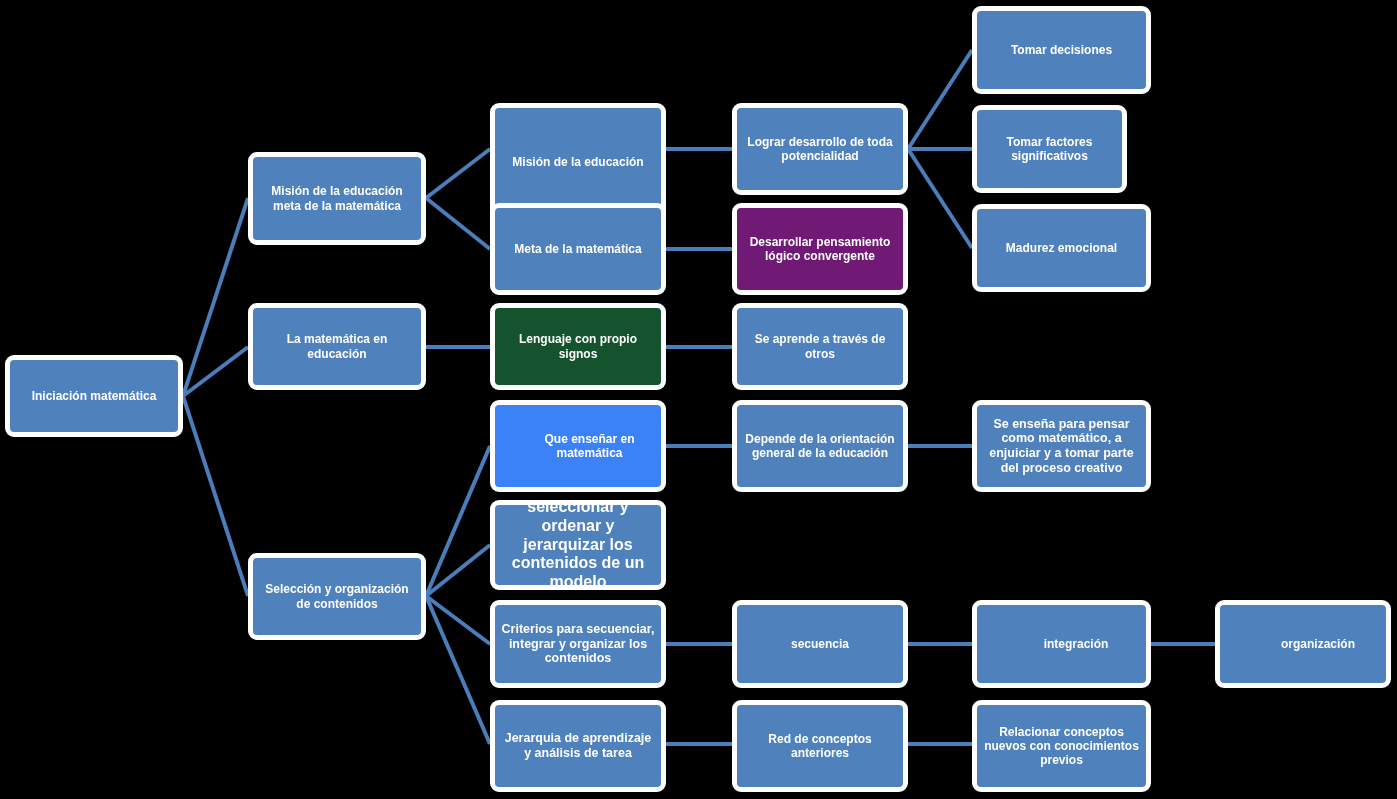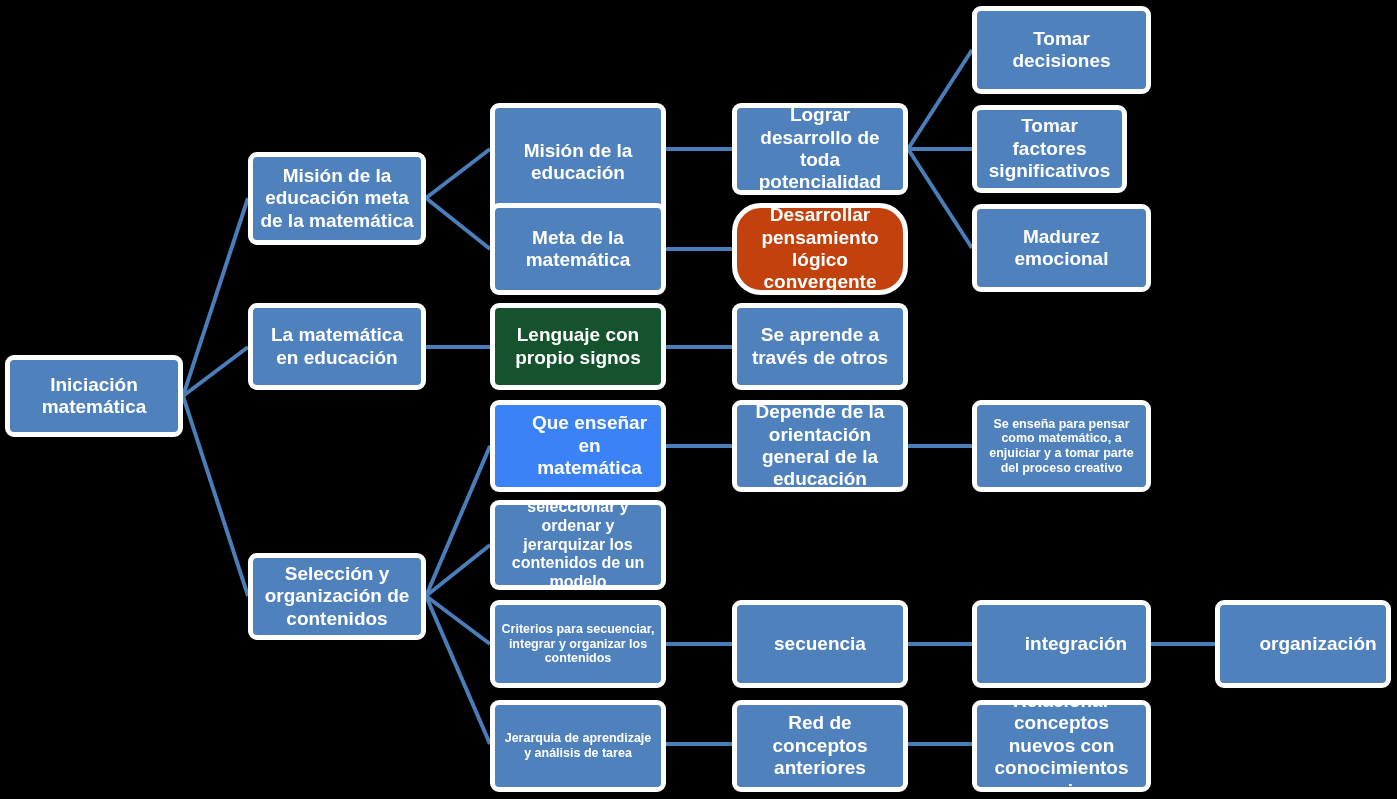--- a/index.html
+++ b/index.html
@@ -40,21 +40,21 @@
     font-weight: bold;
     line-height: 1.18;
     padding: 2px 6px;
     z-index: 3;
     overflow: hidden;
   }
   .node .label {
     display: block;
     width: 100%;
   }
-  .fs-13 { font-size: 19px; }
+  .fs-13 { font-size: 12px; }
   .fs-12 { font-size: 12.5px; }
   .fs-115 { font-size: 16px; }
 </style>
 </head>
 <body>
 
 <div id="canvas">
   <svg id="connectors" viewBox="0 0 1397 799" preserveAspectRatio="none">
       <line x1="183" y1="396" x2="248" y2="198" stroke="#4a7ebb" stroke-width="4"></line>
       <line x1="183" y1="396" x2="248" y2="347" stroke="#4a7ebb" stroke-width="4"></line>
@@ -110,21 +110,21 @@
       </div>
       <div class="node" style="left: 490px; top: 600px; width: 176px; height: 88px; background: rgb(79, 129, 189); border-color: rgb(255, 255, 255); color: rgb(255, 255, 255);">
         <span class="label fs-12">Criterios para secuenciar, integrar y organizar los contenidos</span>
       </div>
       <div class="node" style="left: 490px; top: 700px; width: 176px; height: 92px; background: rgb(79, 129, 189); border-color: rgb(255, 255, 255); color: rgb(255, 255, 255);">
         <span class="label fs-12">Jerarquia de aprendizaje y análisis de tarea</span>
       </div>
       <div class="node" style="left: 732px; top: 103px; width: 176px; height: 92px; background: rgb(79, 129, 189); border-color: rgb(255, 255, 255); color: rgb(255, 255, 255);">
         <span class="label fs-13">Lograr desarrollo de toda potencialidad</span>
       </div>
-      <div class="node" style="left: 732px; top: 203px; width: 176px; height: 92px; background: #c2410c; border-color: rgb(255, 255, 255); color: rgb(255, 255, 255); border-radius: 29px;">
+      <div class="node" style="left: 732px; top: 203px; width: 176px; height: 92px; background: #701a75; border-color: rgb(255, 255, 255); color: rgb(255, 255, 255);">
         <span class="label fs-13">Desarrollar pensamiento lógico convergente</span>
       </div>
       <div class="node" style="left: 732px; top: 303px; width: 176px; height: 87px; background: rgb(79, 129, 189); border-color: rgb(255, 255, 255); color: rgb(255, 255, 255);">
         <span class="label fs-13">Se aprende a través de otros</span>
       </div>
       <div class="node" style="left: 732px; top: 400px; width: 176px; height: 92px; background: rgb(79, 129, 189); border-color: rgb(255, 255, 255); color: rgb(255, 255, 255);">
         <span class="label fs-13">Depende de la orientación general de la educación</span>
       </div>
       <div class="node" style="left: 732px; top: 600px; width: 176px; height: 88px; background: rgb(79, 129, 189); border-color: rgb(255, 255, 255); color: rgb(255, 255, 255);">
         <span class="label fs-13">secuencia</span>

